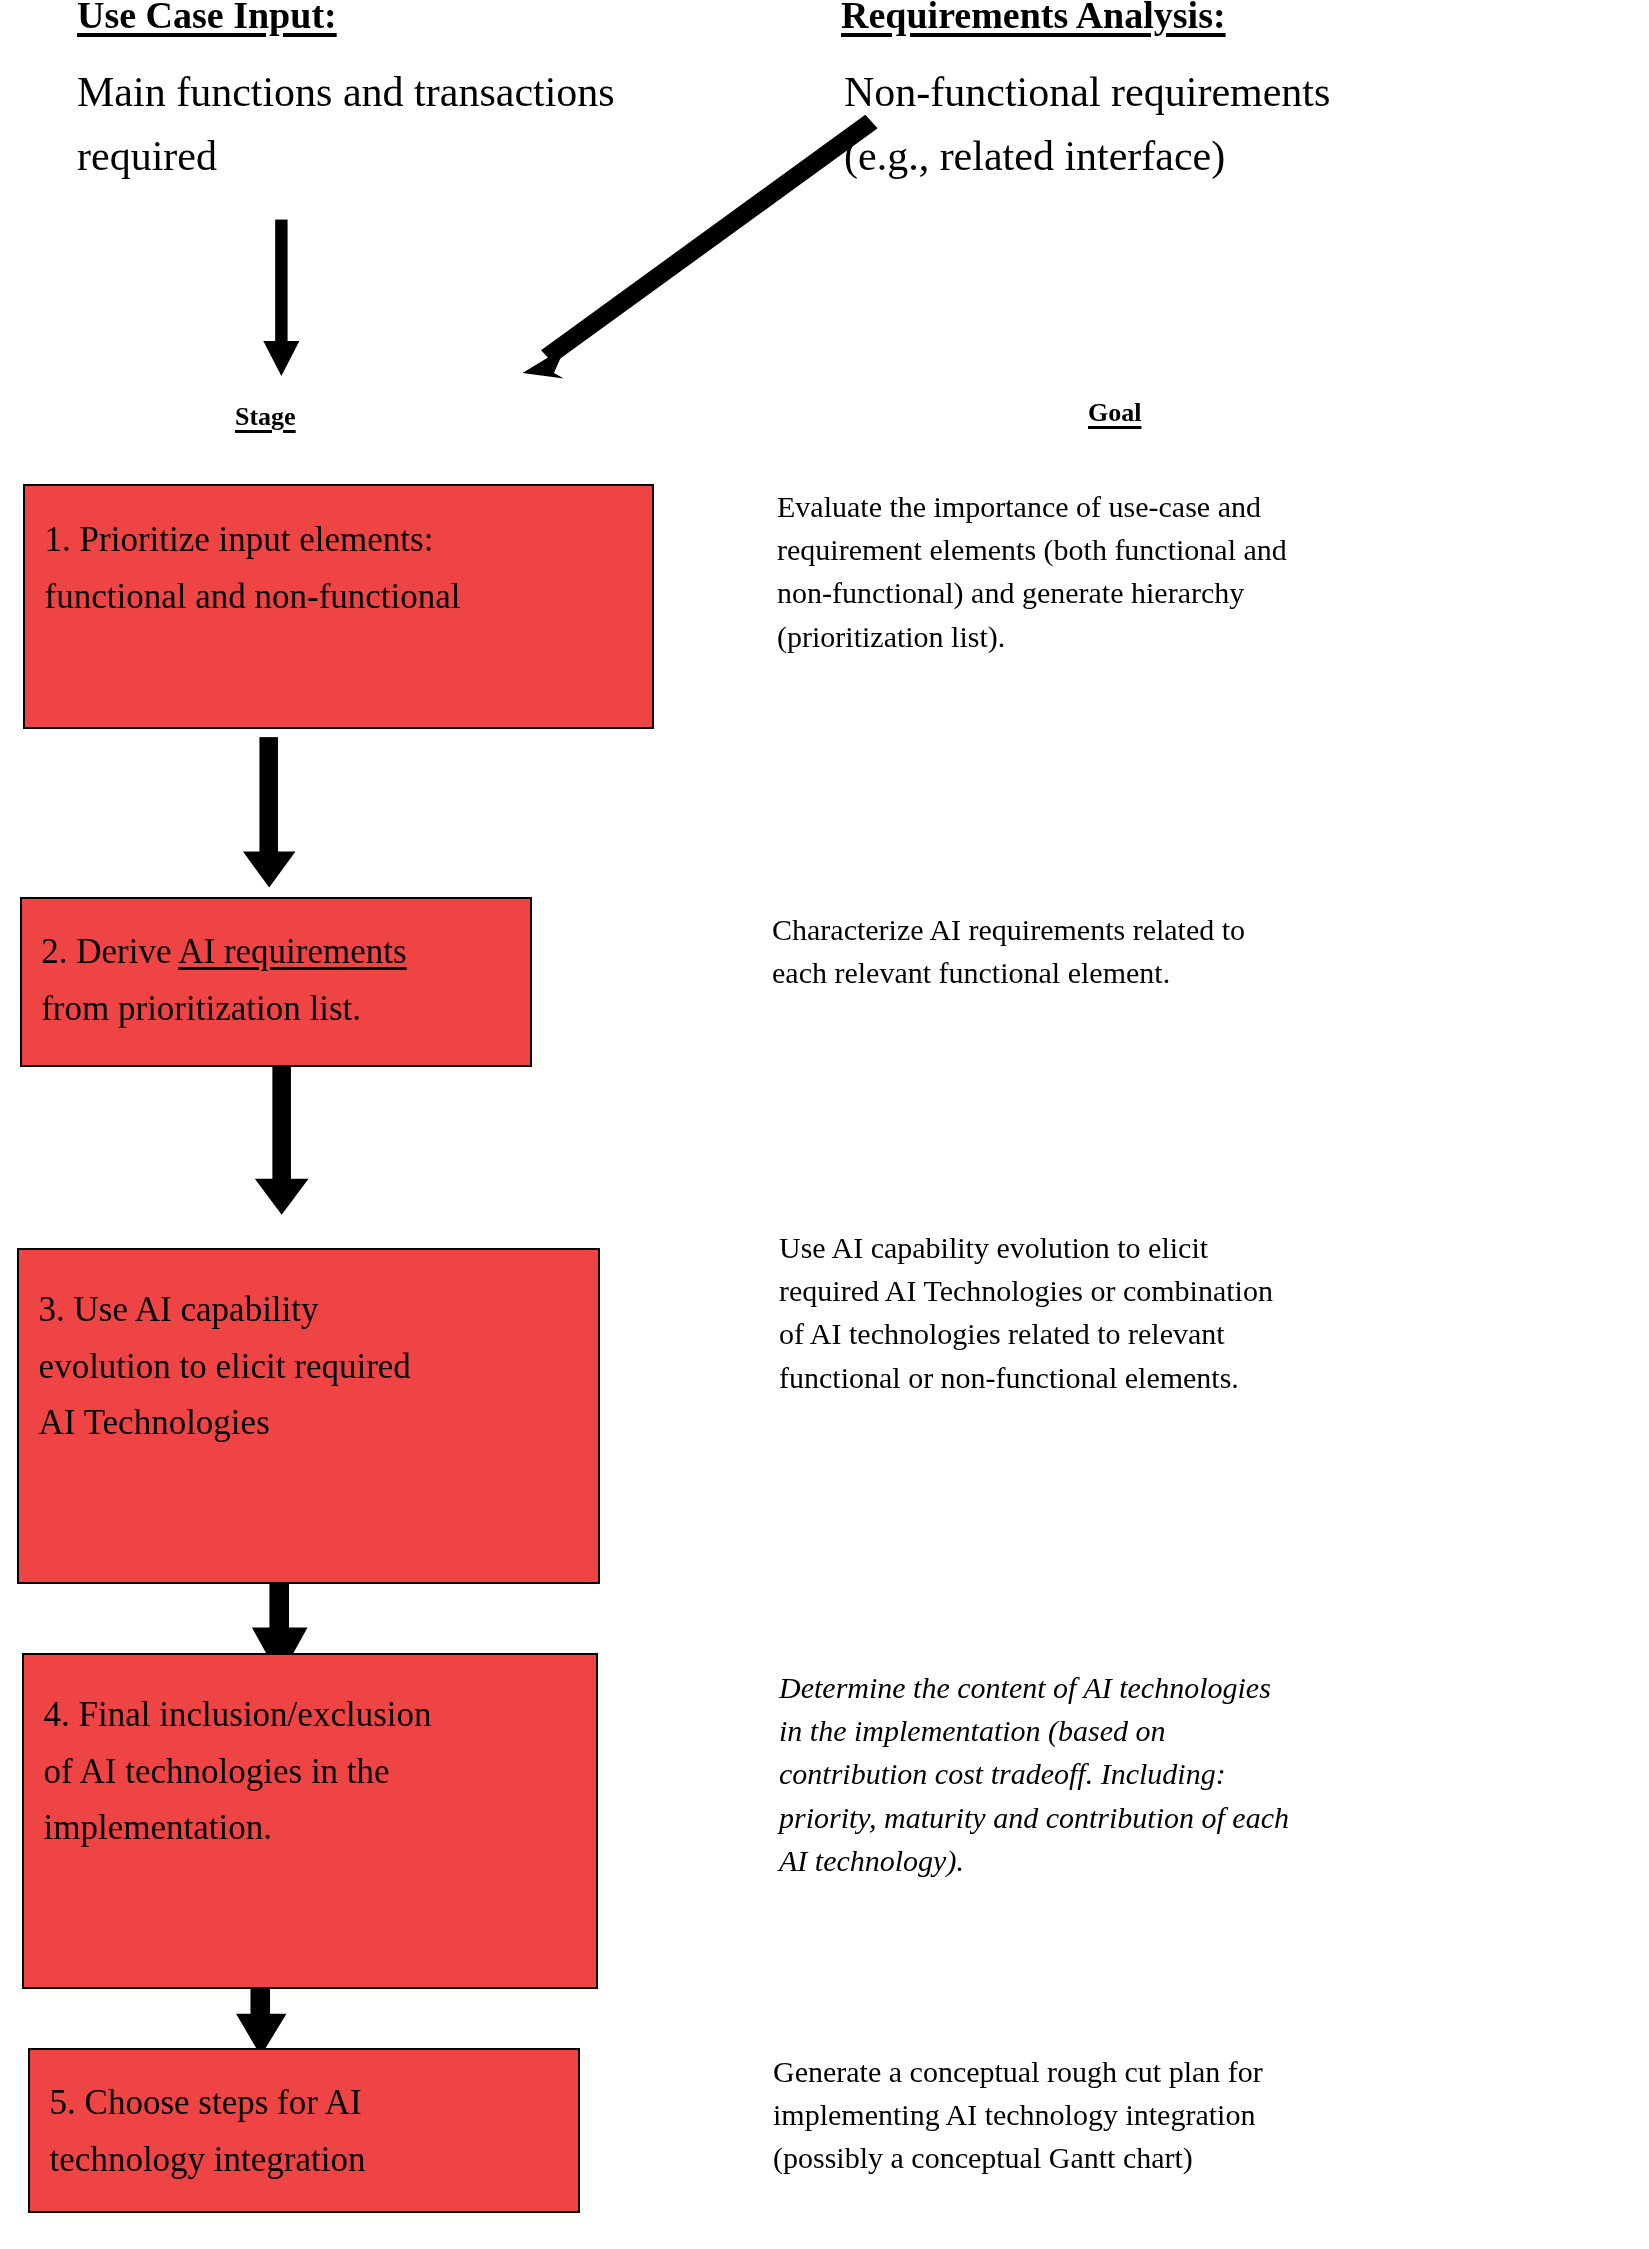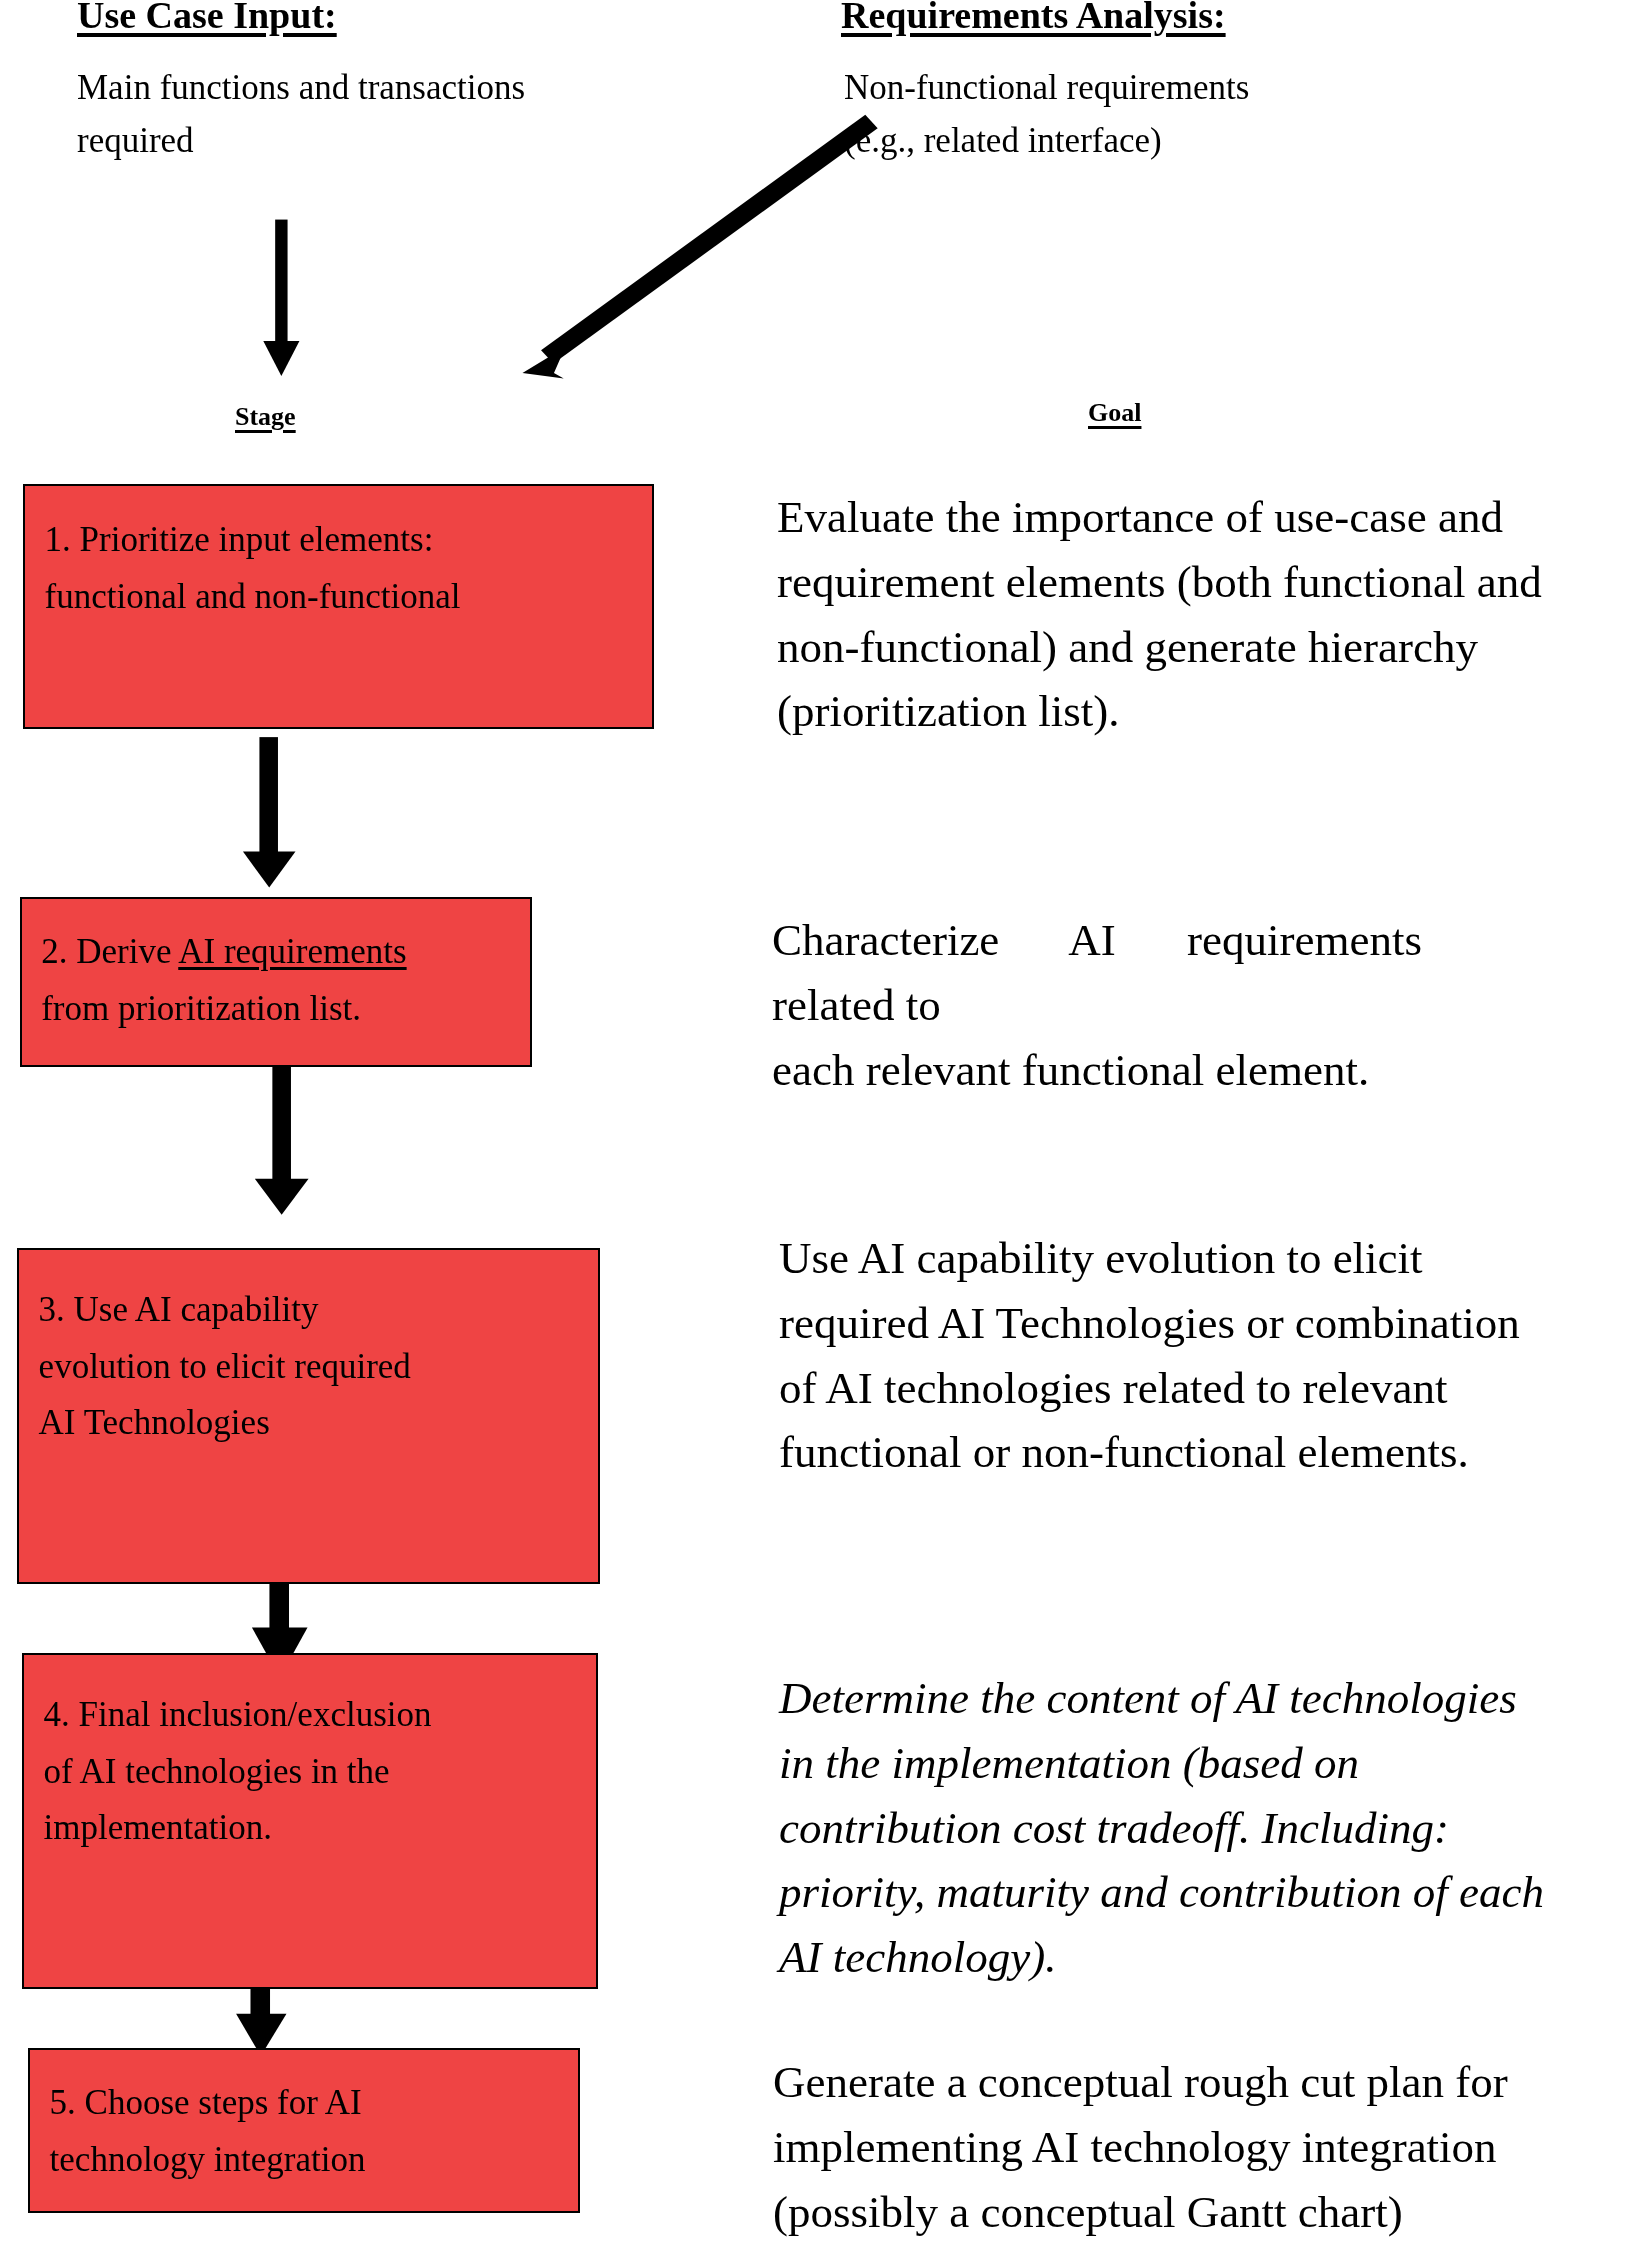--- a/index.html
+++ b/index.html
@@ -31,21 +31,21 @@
     font-weight: bold;
     font-size: 26px;
     line-height: 1.0;
     text-decoration: underline;
     text-underline-offset: 4.6px;
     text-decoration-thickness: 3.1px;
     white-space: nowrap;
   }
   .intro {
     position: absolute;
-    font-size: 35px;
+    font-size: 42px;
     line-height: 1.52;
     text-align: justify;
   }
   .intro .lastline { text-align: left; font-family: Liberation Serif, serif; }
 
   .sbox {
     position: absolute;
     border: 2.6px solid #000000;
     box-sizing: border-box;
     background: #ef4444;
@@ -56,21 +56,21 @@
     right: 13.4px;
     font-size: 35px;
     line-height: 1.62;
     text-align: justify;
   }
   .sbox .txt .lastline { text-align: left; }
   .u { text-decoration: underline; text-decoration-thickness: 3.1px; text-underline-offset: 4.1px; }
 
   .goal {
     position: absolute;
-    font-size: 45px;
+    font-size: 30px;
     line-height: 1.44;
     text-align: justify;
   }
   .goal .lastline { text-align: left; }
 
   .arrowsvg { position: absolute; overflow: visible; }
 </style>
 </head>
 <body>
 

